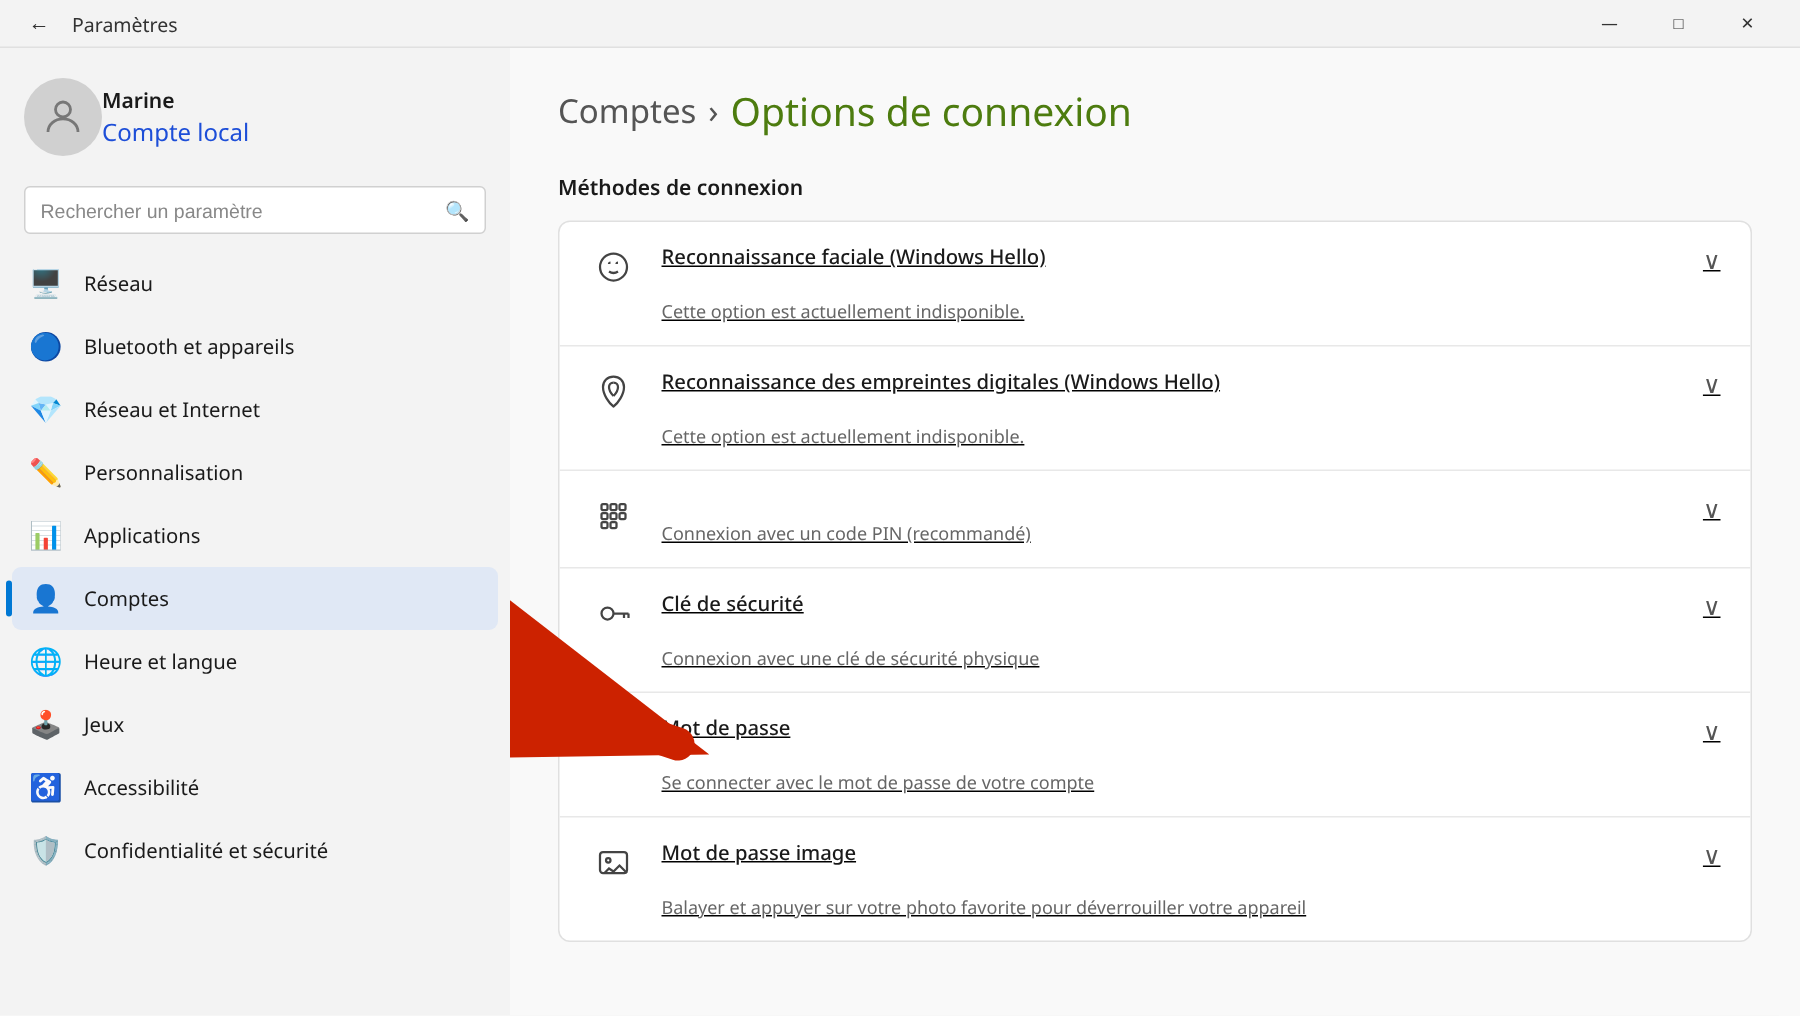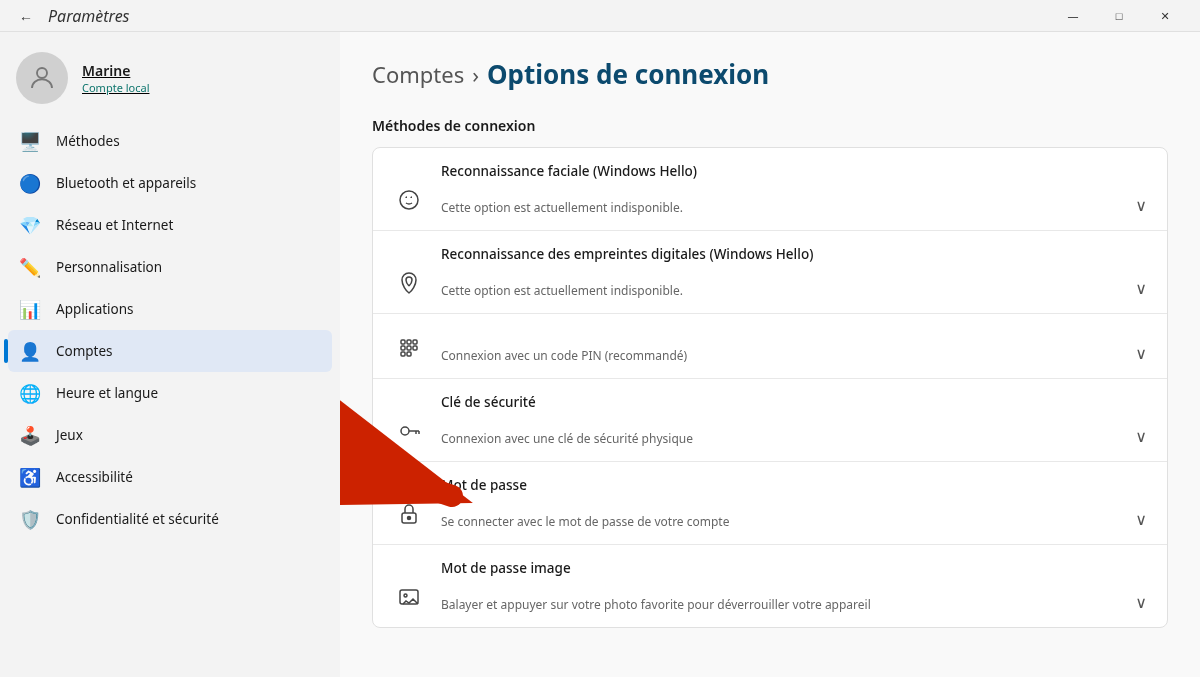--- a/index.html
+++ b/index.html
@@ -29,24 +29,23 @@
       display: flex;
       align-items: center;
       justify-content: center;
       border-radius: 4px;
       cursor: pointer;
       font-size: 14px;
       color: #333;
     }
     .titlebar-title {
       margin-left: 8px;
-      font-size: 16px;
+      font-size: 13px;
       color: #333;
       flex: 1;
-      font-style: italic;
     }
     .titlebar-controls {
       display: flex;
       gap: 0;
     }
     .titlebar-btn {
       width: 46px;
       height: 32px;
       display: flex;
       align-items: center;
@@ -72,22 +71,20 @@
       flex-direction: column;
       padding: 0;
       flex-shrink: 0;
       overflow-y: auto;
     }
 
     .user-profile {
       display: flex;
       align-items: center;
       padding: 20px 16px 16px 16px;
-      gap: 14px;
-      text-decoration: underline;
     }
     .user-avatar {
       width: 52px;
       height: 52px;
       border-radius: 50%;
       background: #d0d0d0;
       display: flex;
       align-items: center;
       justify-content: center;
       flex-shrink: 0;
@@ -97,22 +94,22 @@
       height: 30px;
       color: #777;
     }
     .user-info {}
     .user-name {
       font-size: 14px;
       font-weight: 600;
       color: #1a1a1a;
     }
     .user-type {
-      font-size: 11px;
-      color: #0f766e;
+      font-size: 16px;
+      color: #1d4ed8;
     }
 
     .search-box {
       margin: 4px 16px 12px 16px;
       display: flex;
       align-items: center;
       background: white;
       border: 1px solid #d0d0d0;
       border-radius: 4px;
       padding: 6px 10px;
@@ -192,46 +189,47 @@
       font-size: 22px;
       color: #555;
       font-weight: 400;
     }
     .breadcrumb-sep {
       font-size: 22px;
       color: #555;
     }
     .breadcrumb-current {
       font-size: 26px;
-      font-weight: 700;
-      color: #0c4a6e;
+      font-weight: 400;
+      color: #4d7c0f;
     }
 
     .section-title {
       font-size: 14px;
       font-weight: 600;
       color: #1a1a1a;
       margin-bottom: 12px;
     }
 
     .options-list {
       border: 1px solid #e0e0e0;
       border-radius: 8px;
       overflow: hidden;
       background: white;
     }
 
     .option-item {
       display: flex;
-      align-items: flex-end;
+      align-items: flex-start;
       padding: 14px 20px;
       gap: 16px;
       border-bottom: 1px solid #e8e8e8;
       cursor: pointer;
       position: relative;
+      text-decoration: underline;
     }
     .option-item:last-child { border-bottom: none; }
 
     .option-icon {
       width: 32px;
       height: 32px;
       display: flex;
       align-items: center;
       justify-content: center;
       font-size: 22px;
@@ -282,25 +280,29 @@
           <circle cx="12" cy="8" r="4"></circle>
           <path d="M4 20c0-4 3.6-7 8-7s8 3 8 7"></path>
         </svg>
       </div>
       <div class="user-info">
         <div class="user-name">Marine</div>
         <div class="user-type">Compte local</div>
       </div>
     </div>
 
+    <div class="search-box">
+      <input type="text" placeholder="Rechercher un paramètre" style="">
+      <span class="search-icon-btn">🔍</span>
+    </div>
 
     <ul class="nav-list" id="nav-list">
         <li class="nav-item">
     <span class="nav-icon">🖥️</span>
-    <span class="nav-label">Méthodes</span>
+    <span class="nav-label">Réseau</span>
   </li>
         <li class="nav-item">
     <span class="nav-icon">🔵</span>
     <span class="nav-label">Bluetooth et appareils</span>
   </li>
         <li class="nav-item">
     <span class="nav-icon">💎</span>
     <span class="nav-label">Réseau et Internet</span>
   </li>
         <li class="nav-item">

